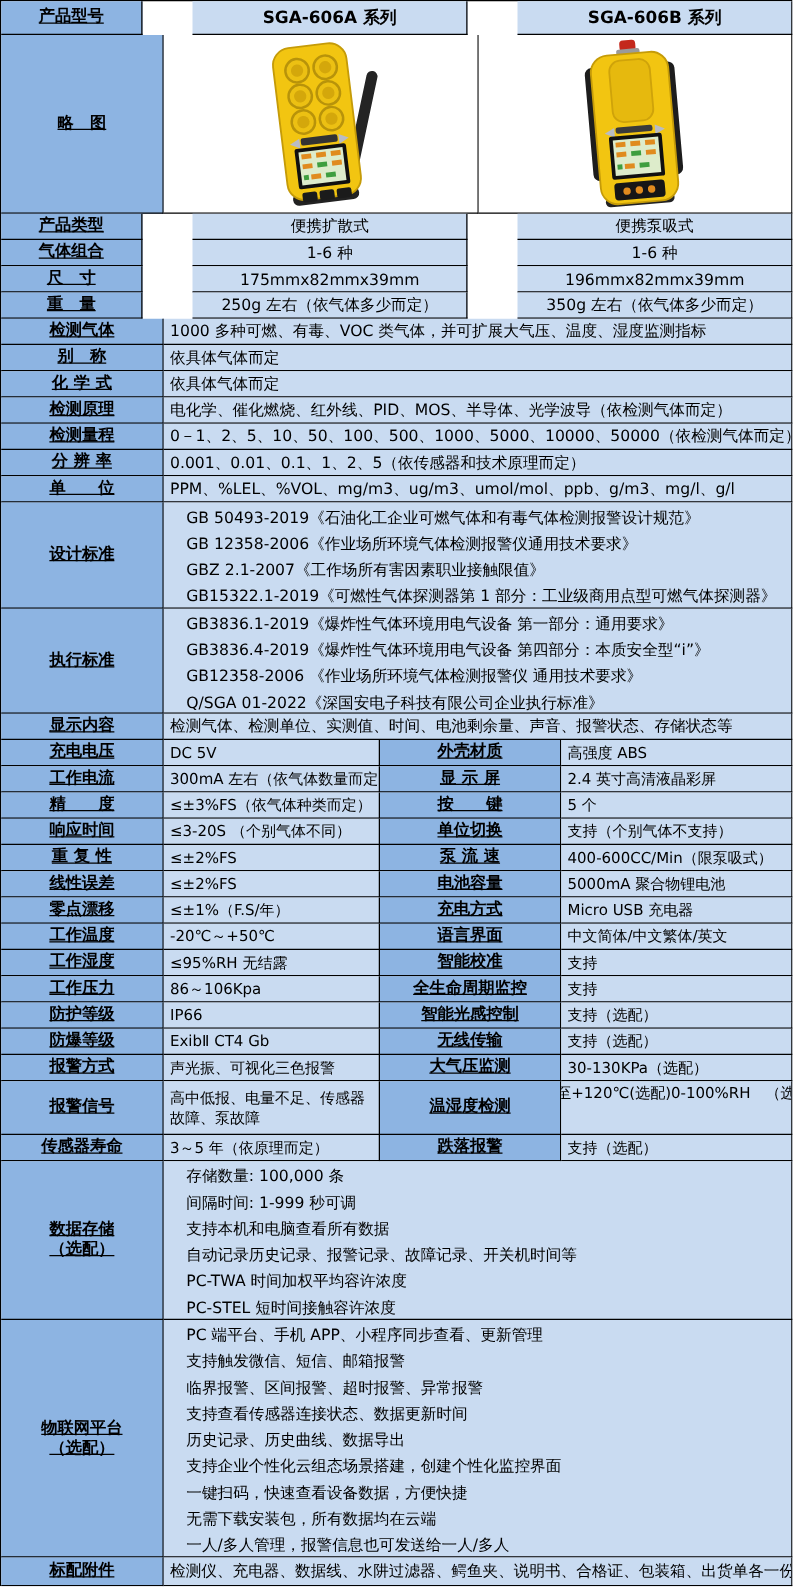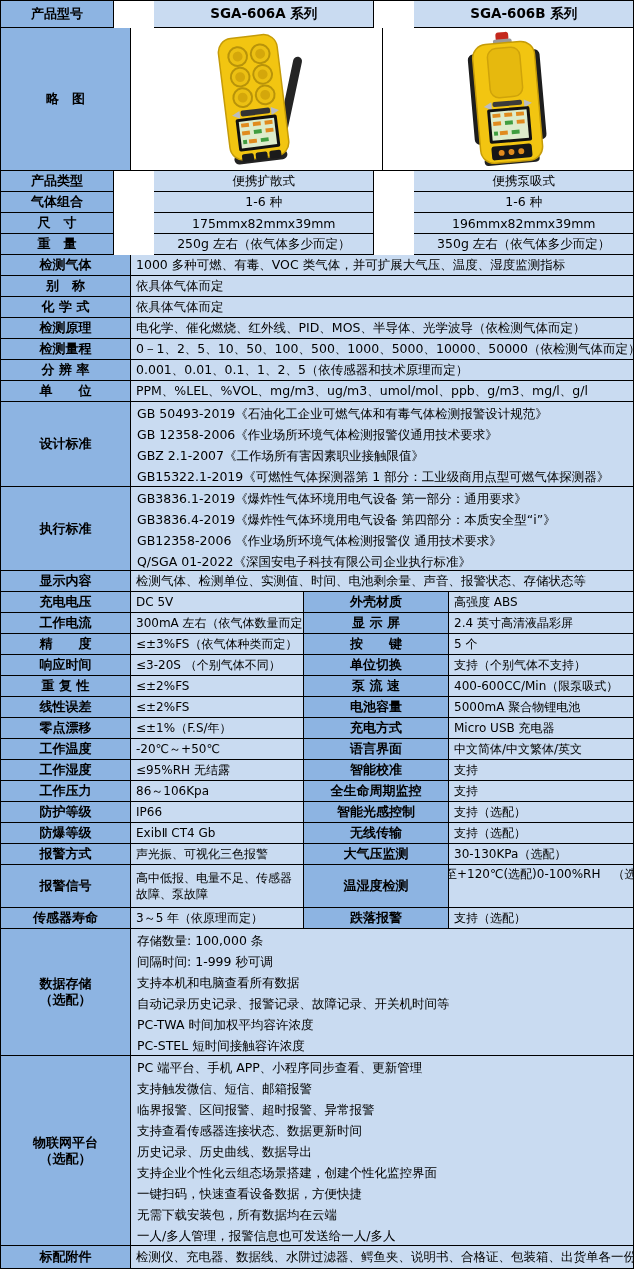--- a/index.html
+++ b/index.html
@@ -38,37 +38,38 @@
   .h-last{height:23px;}
   
   .lbl{
     background:#8db4e2;
     font-weight:bold;
     font-size:13px;
     display:flex;flex-direction:column;
     align-items:center;justify-content:center;
     text-align:center;
     line-height:16px;
+    text-decoration:underline;
   }
   .val{
     background:#c9dbf1;
     font-size:12.5px;
     display:flex;align-items:center;
     padding:0 5px;
     white-space:nowrap;
   }
   .val.center{justify-content:center;margin-left:40px;}
   .val.bold{font-weight:bold;font-size:13.5px;}
   .val.wrap{white-space:normal;line-height:16px;}
   .val.quad{font-size:12px;}
   .val.twoline{flex-direction:row;align-items:flex-start;justify-content:center;line-height:19px;}
   .mline{
     background:#c9dbf1;
     font-size:12.5px;
-    padding:1px 6px;
+    padding:1px 18px;
   }
   .mline .line{line-height:21px;white-space:nowrap;}
   .img-cell{
     background:#fff;
     display:flex;align-items:center;justify-content:center;
   }
 </style>
 </head>
 <body>
 

